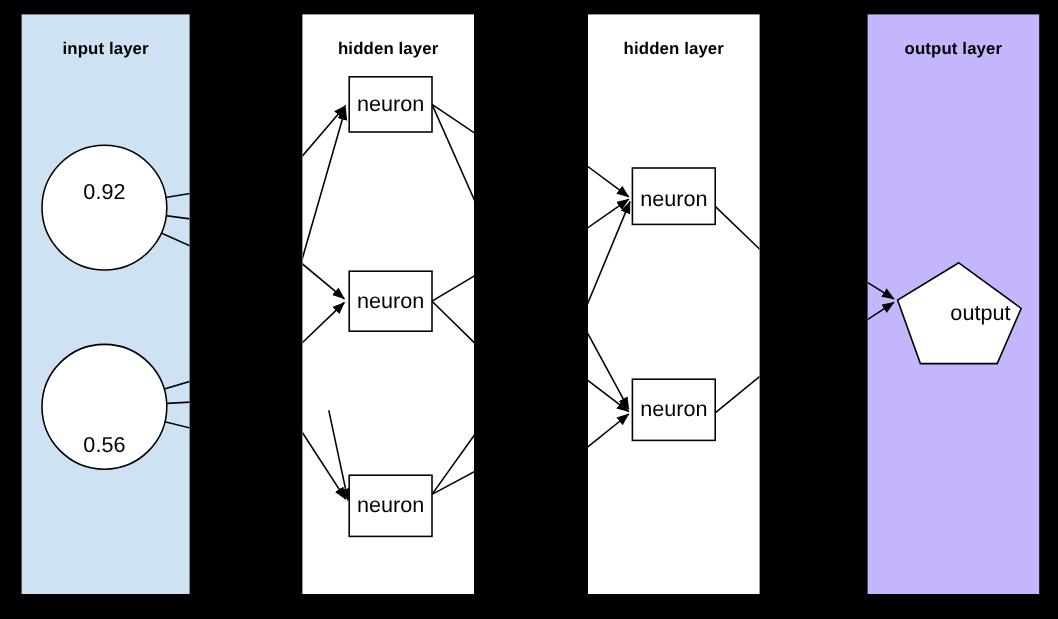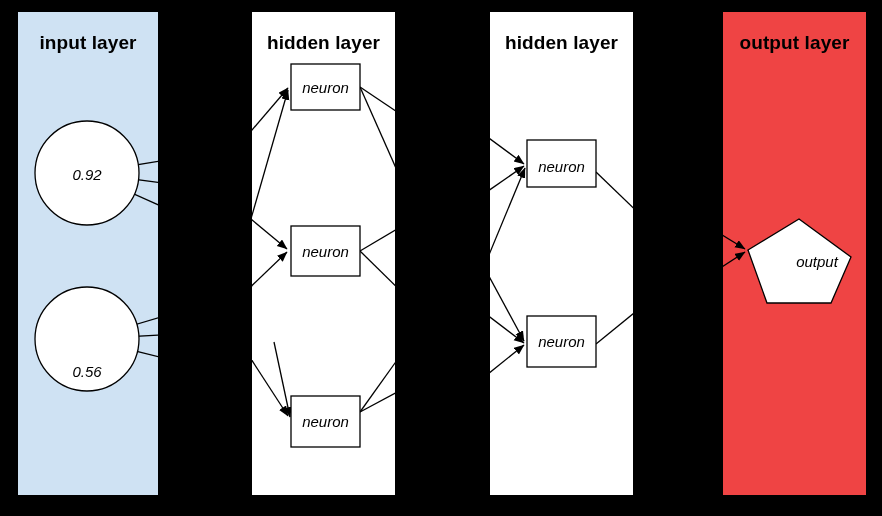--- a/index.html
+++ b/index.html
@@ -19,38 +19,37 @@
     position: absolute;
     overflow: hidden;
     box-sizing: border-box;
   }
   .layer-title {
     position: absolute;
     left: 0;
     right: 0;
     text-align: center;
     font-weight: bold;
-    font-size: 19px;
+    font-size: 14px;
     color: #000000;
     letter-spacing: 0.1px;
   }
   .layer-svg {
     position: absolute;
     left: 0;
     top: 0;
     pointer-events: none;
   }
   .node-label {
     position: absolute;
     text-align: center;
-    font-size: 15px;
+    font-size: 18px;
     color: #000000;
     white-space: nowrap;
     transform: translate(-50%, -50%);
-    font-style: italic;
   }
 </style>
 </head>
 <body>
 
 <div id="canvas">
 
   <div class="layer" style="left:18px; top:12px; width:140px; height:483px; background:#cfe2f3;">
     <div class="layer-title" style="top:20px;">input layer</div>
 
@@ -66,21 +65,21 @@
       <line x1="69" y1="161" x2="156" y2="200" stroke="#000000" stroke-width="1.3"></line>
 
       <line x1="69" y1="327" x2="160" y2="300" stroke="#000000" stroke-width="1.3"></line>
       <line x1="69" y1="327" x2="160" y2="322" stroke="#000000" stroke-width="1.3"></line>
       <line x1="69" y1="327" x2="158" y2="349" stroke="#000000" stroke-width="1.3"></line>
 
       <circle cx="69" cy="161" r="52" fill="#ffffff" stroke="#000000" stroke-width="1.3"></circle>
       <circle cx="69" cy="327" r="52" fill="#ffffff" stroke="#000000" stroke-width="1.3"></circle>
     </svg>
 
-    <div class="node-label" style="left:69px; top:162px;text-align:center;">0.92</div>
+    <div class="node-label" style="left:69px; top:148px;text-align:center;">0.92</div>
     <div class="node-label" style="left:69px; top:327px;margin-top:32px;">0.56</div>
   </div>
 
   <div class="layer" style="left:252px; top:12px; width:143px; height:483px; background:#ffffff;">
     <div class="layer-title" style="top:20px;">hidden layer</div>
 
     <svg class="layer-svg" width="143" height="483">
       <defs>
         <marker id="arrH1" markerWidth="9" markerHeight="9" refX="7.6" refY="3.2" orient="auto" markerUnits="strokeWidth">
           <path d="M0,0 L8,3.2 L0,6.4 z" fill="#000000"></path>
@@ -137,21 +136,21 @@
       <line x1="106" y1="332" x2="160" y2="288" stroke="#000000" stroke-width="1.3"></line>
 
       <rect x="37" y="128" width="69" height="47" fill="#ffffff" stroke="#000000" stroke-width="1.3"></rect>
       <rect x="37" y="304" width="69" height="51" fill="#ffffff" stroke="#000000" stroke-width="1.3"></rect>
     </svg>
 
     <div class="node-label" style="left:71.5px; top:154px;">neuron</div>
     <div class="node-label" style="left:71.5px; top:329px;">neuron</div>
   </div>
 
-  <div class="layer" style="left:723px; top:12px; width:143px; height:483px; background:#ef4444;">
+  <div class="layer" style="left:723px; top:12px; width:143px; height:483px; background:#c4b5fd;">
     <div class="layer-title" style="top:20px;">output layer</div>
 
     <svg class="layer-svg" width="143" height="483">
       <defs>
         <marker id="arrO" markerWidth="9" markerHeight="9" refX="7.6" refY="3.2" orient="auto" markerUnits="strokeWidth">
           <path d="M0,0 L8,3.2 L0,6.4 z" fill="#000000"></path>
         </marker>
       </defs>
 
       <line x1="-12" y1="216" x2="22" y2="237" stroke="#000000" stroke-width="1.3" marker-end="url(#arrO)"></line>

